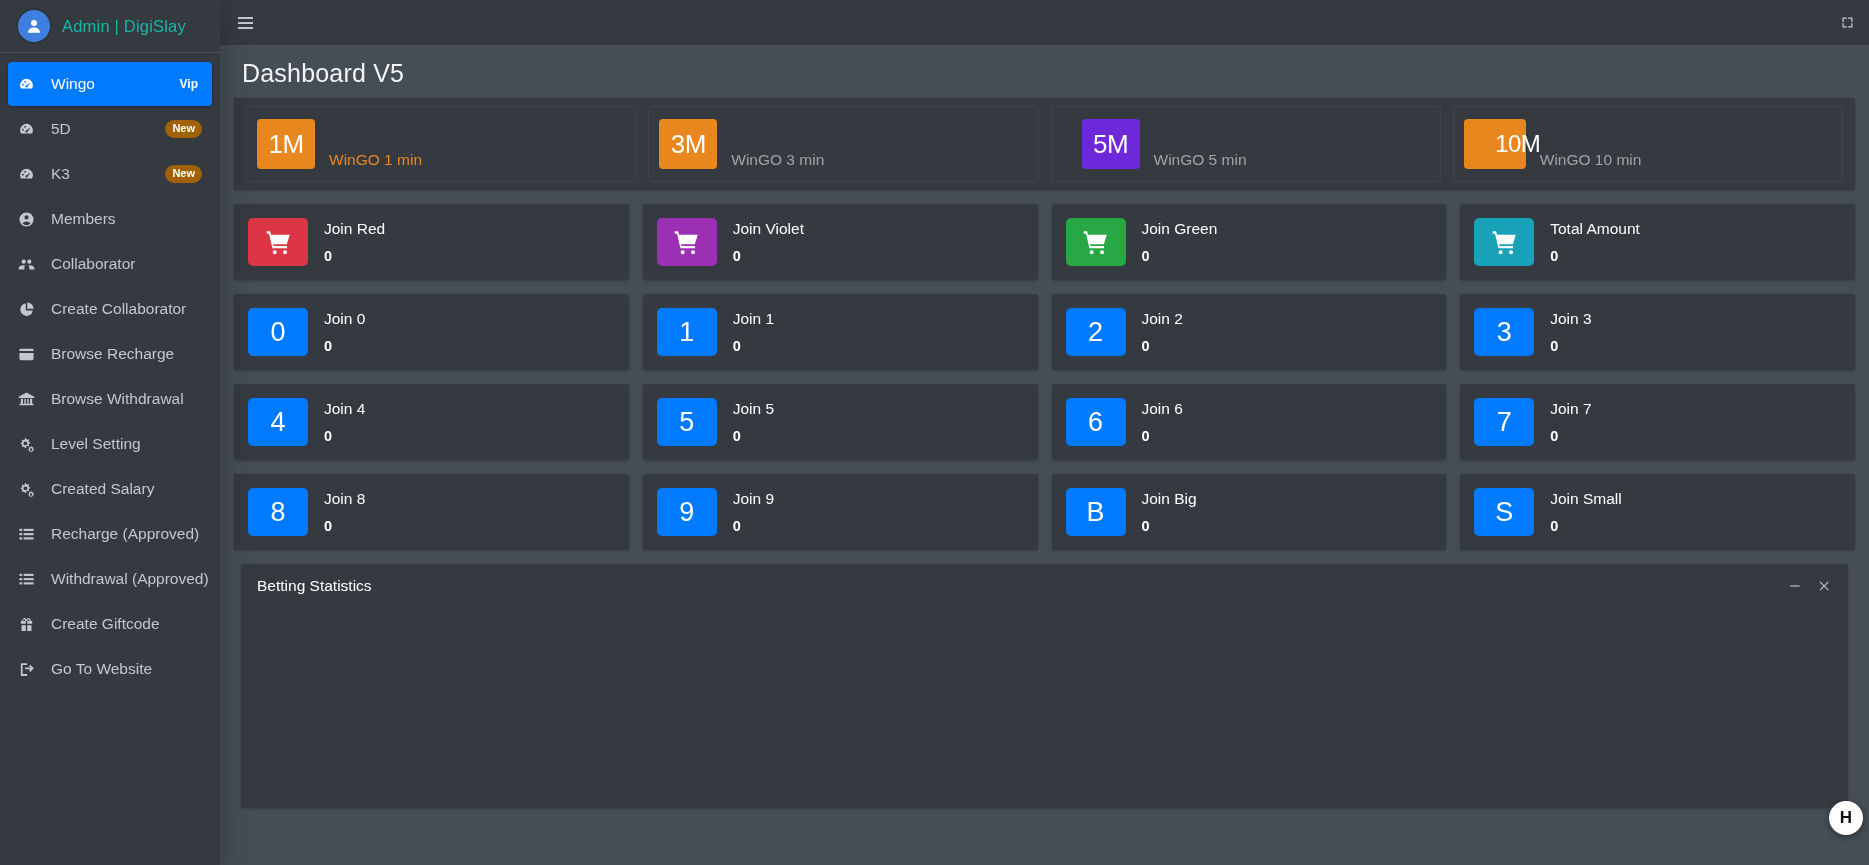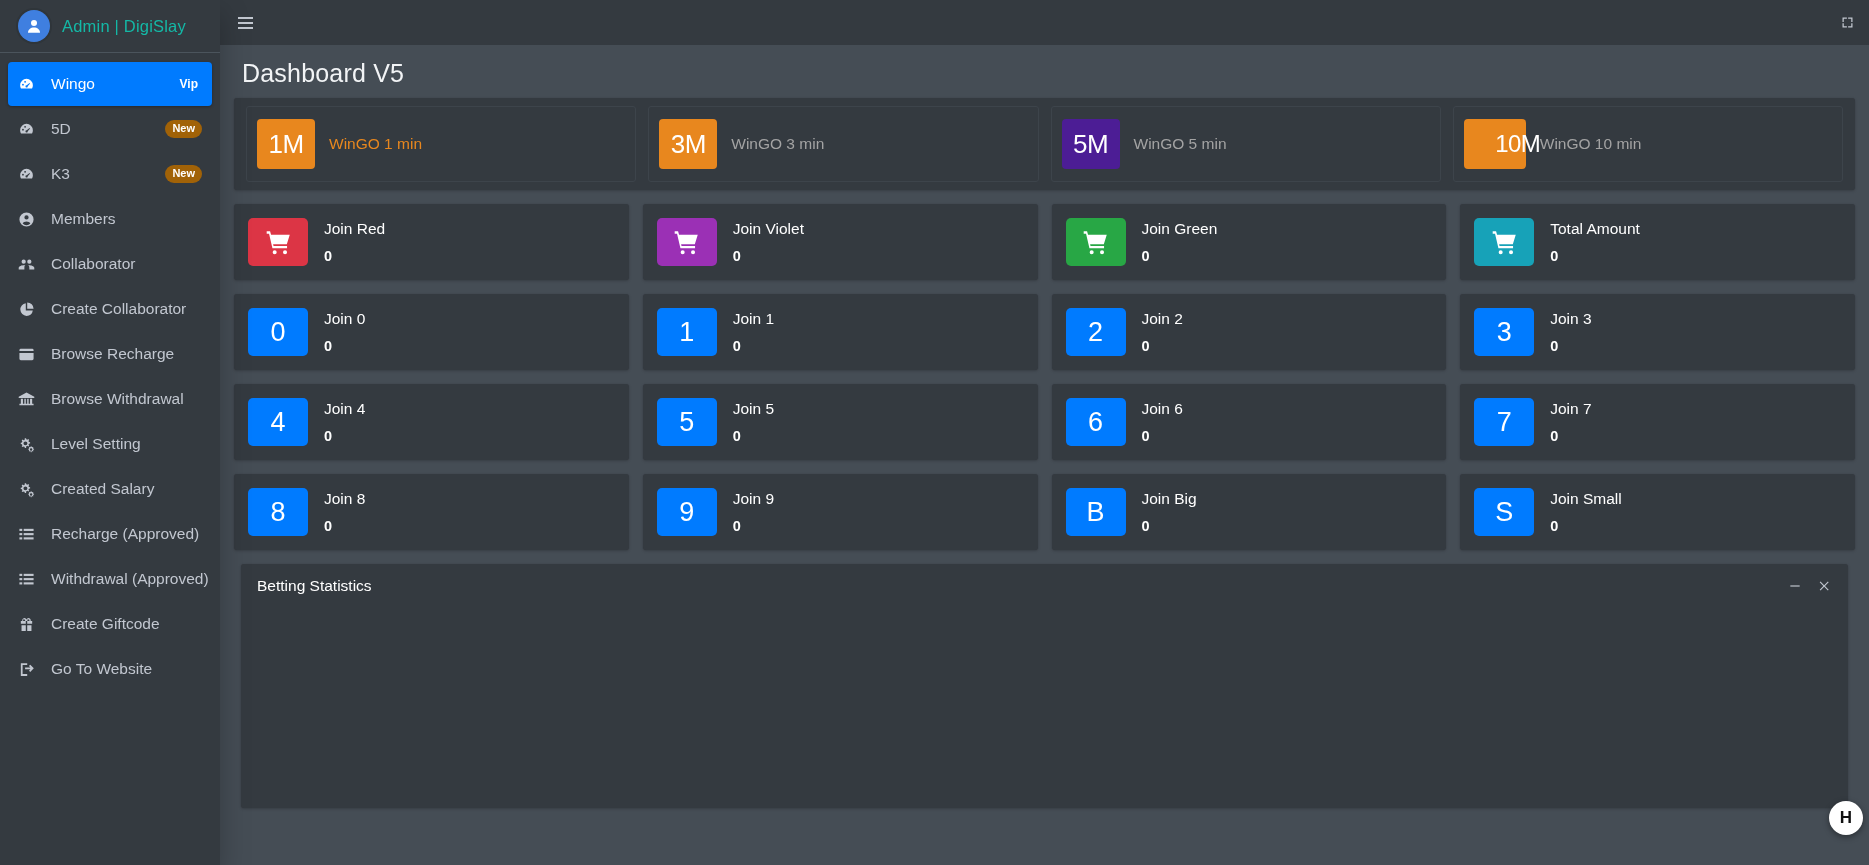--- a/index.html
+++ b/index.html
@@ -86,21 +86,21 @@
     padding: 8px 6px 0 6px; margin-bottom: 14px;
     box-shadow: 0 0 1px rgba(0,0,0,.125), 0 1px 3px rgba(0,0,0,.2);
     display: flex;
   }
   .wingo-card {
     flex: 1 1 25%;
     background: #343a40;
     border: 1px solid #3d444b;
     border-radius: 3px;
     margin: 0 6px 8px 6px;
-    display: flex; align-items: center;
+    display: flex; align-items: flex-end;
     padding: 12px 10px;
     cursor: pointer;
     min-height: 72px;
   }
   .wingo-badge {
     width: 58px; height: 50px; border-radius: 4px;
     background: #e8871e;
     color: #fff; font-size: 26px;
     display: flex; align-items: center; justify-content: center;
     margin-right: 14px; flex: 0 0 58px;
@@ -325,21 +325,21 @@
       <div class="wingo-wrap" id="wingo-root">
           <div class="wingo-card">
             <span class="wingo-badge" style="background: rgb(232, 135, 30);">1M</span>
             <span class="wingo-label active">WinGO 1 min</span>
           </div>
           <div class="wingo-card">
             <span class="wingo-badge" style="background: rgb(232, 135, 30);">3M</span>
             <span class="wingo-label">WinGO 3 min</span>
           </div>
           <div class="wingo-card">
-            <span class="wingo-badge" style="background: #4c1d95;">5M</span>
+            <span class="wingo-badge" style="background: #6d28d9; margin-left: 20px;">5M</span>
             <span class="wingo-label">WinGO 5 min</span>
           </div>
           <div class="wingo-card">
             <span class="wingo-badge wide" style="background: rgb(232, 135, 30); padding-left: 46px;">10M</span>
             <span class="wingo-label">WinGO 10 min</span>
           </div>
         </div>
 
       <div class="row" id="colorstats-root">
           <div class="col4">

